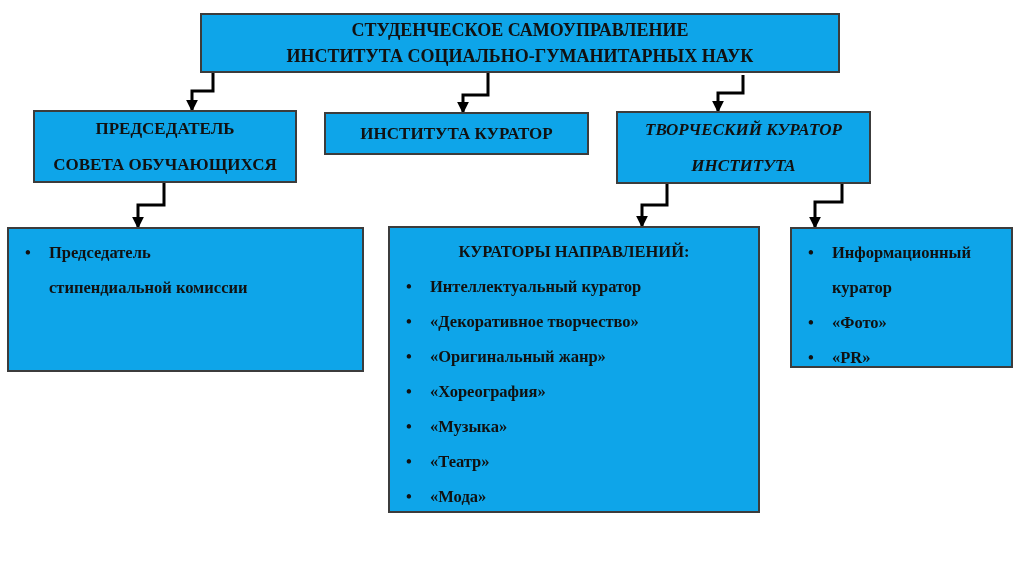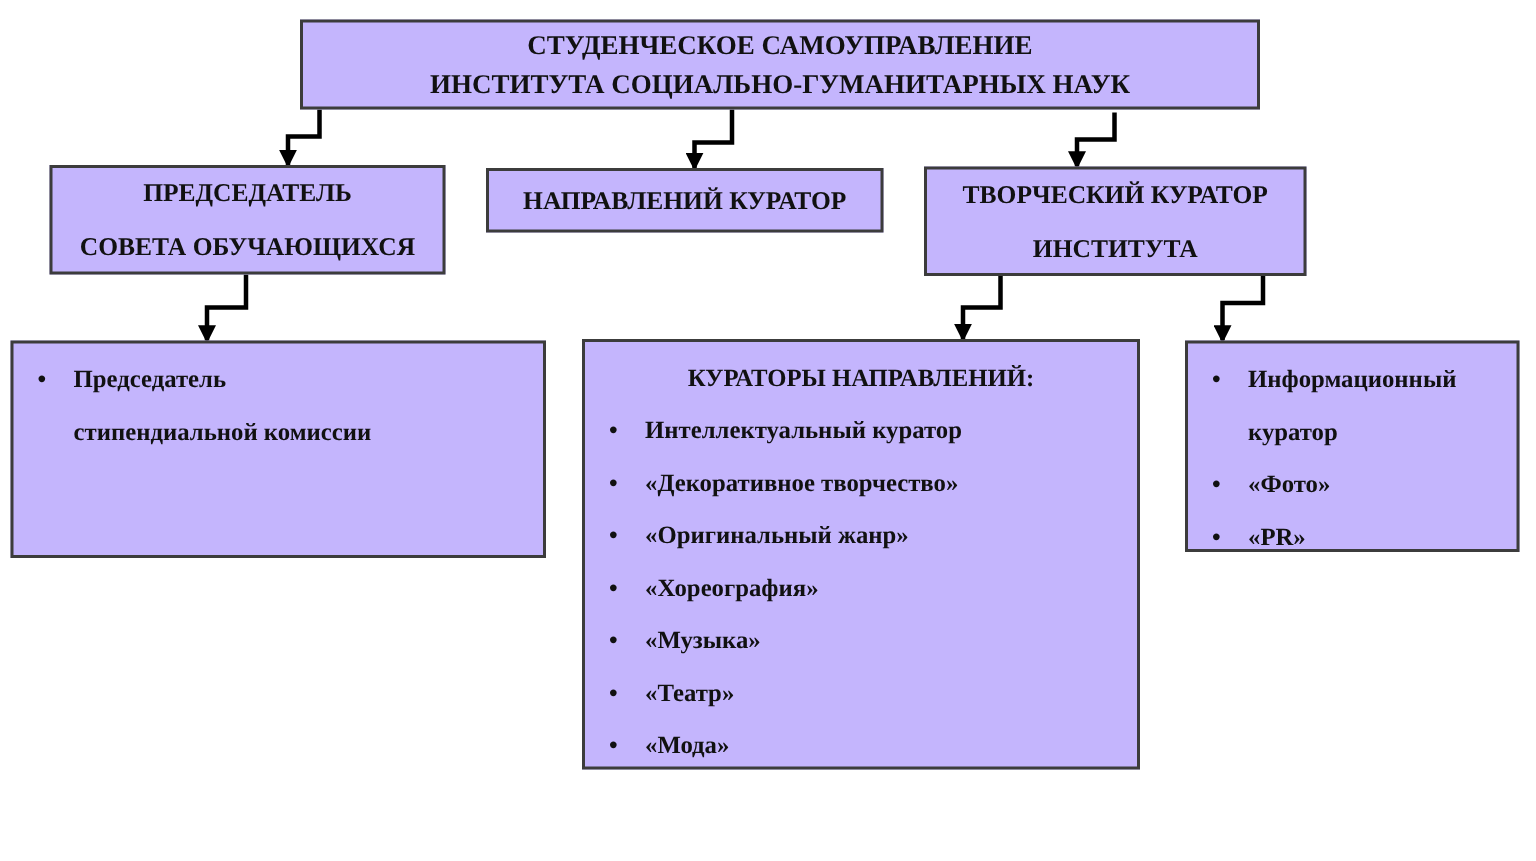--- a/index.html
+++ b/index.html
@@ -25,21 +25,21 @@
   }
   .connector-layer .wire {
     fill: none;
     stroke: var(--connector, #000000);
     stroke-width: 3;
   }
   .box {
     position: absolute;
     box-sizing: border-box;
     border: 2px solid var(--border, #3c3c3c);
-    background: #c4b5fd;
+    background: #0ea5e9;
   }
   .center {
     display: flex;
     align-items: center;
     justify-content: center;
     text-align: center;
   }
   .multiline { white-space: pre-line; }
   .title-box {
     left: 200px; top: 13px;
@@ -56,20 +56,21 @@
   .node-sports {
     left: 324px; top: 112px;
     width: 265px; height: 43px;
     font-size: 17px;
   }
   .node-creative {
     left: 616px; top: 111px;
     width: 255px; height: 73px;
     font-size: 17px;
     line-height: 36px;
+    font-style: italic;
   }
   .leaf { font-size: 16.5px; }
   .leaf ul {
     list-style: none;
     margin: 0;
     padding: 6px 8px 0 14px;
   }
   .leaf li {
     position: relative;
     padding-left: 26px;
@@ -116,21 +117,21 @@
     <div class="multiline">СТУДЕНЧЕСКОЕ САМОУПРАВЛЕНИЕ
 ИНСТИТУТА СОЦИАЛЬНО-ГУМАНИТАРНЫХ НАУК</div>
   </div>
 
   <div class="box center node-chairman">
     <div class="multiline">ПРЕДСЕДАТЕЛЬ
 СОВЕТА ОБУЧАЮЩИХСЯ</div>
   </div>
 
   <div class="box center node-sports">
-    <div class="multiline">НАПРАВЛЕНИЙ КУРАТОР</div>
+    <div class="multiline">ИНСТИТУТА КУРАТОР</div>
   </div>
 
   <div class="box center node-creative">
     <div class="multiline">ТВОРЧЕСКИЙ КУРАТОР
 ИНСТИТУТА</div>
   </div>
 
   <div class="box leaf leaf-chairman-sub">
     <ul>
         <li>Председатель

